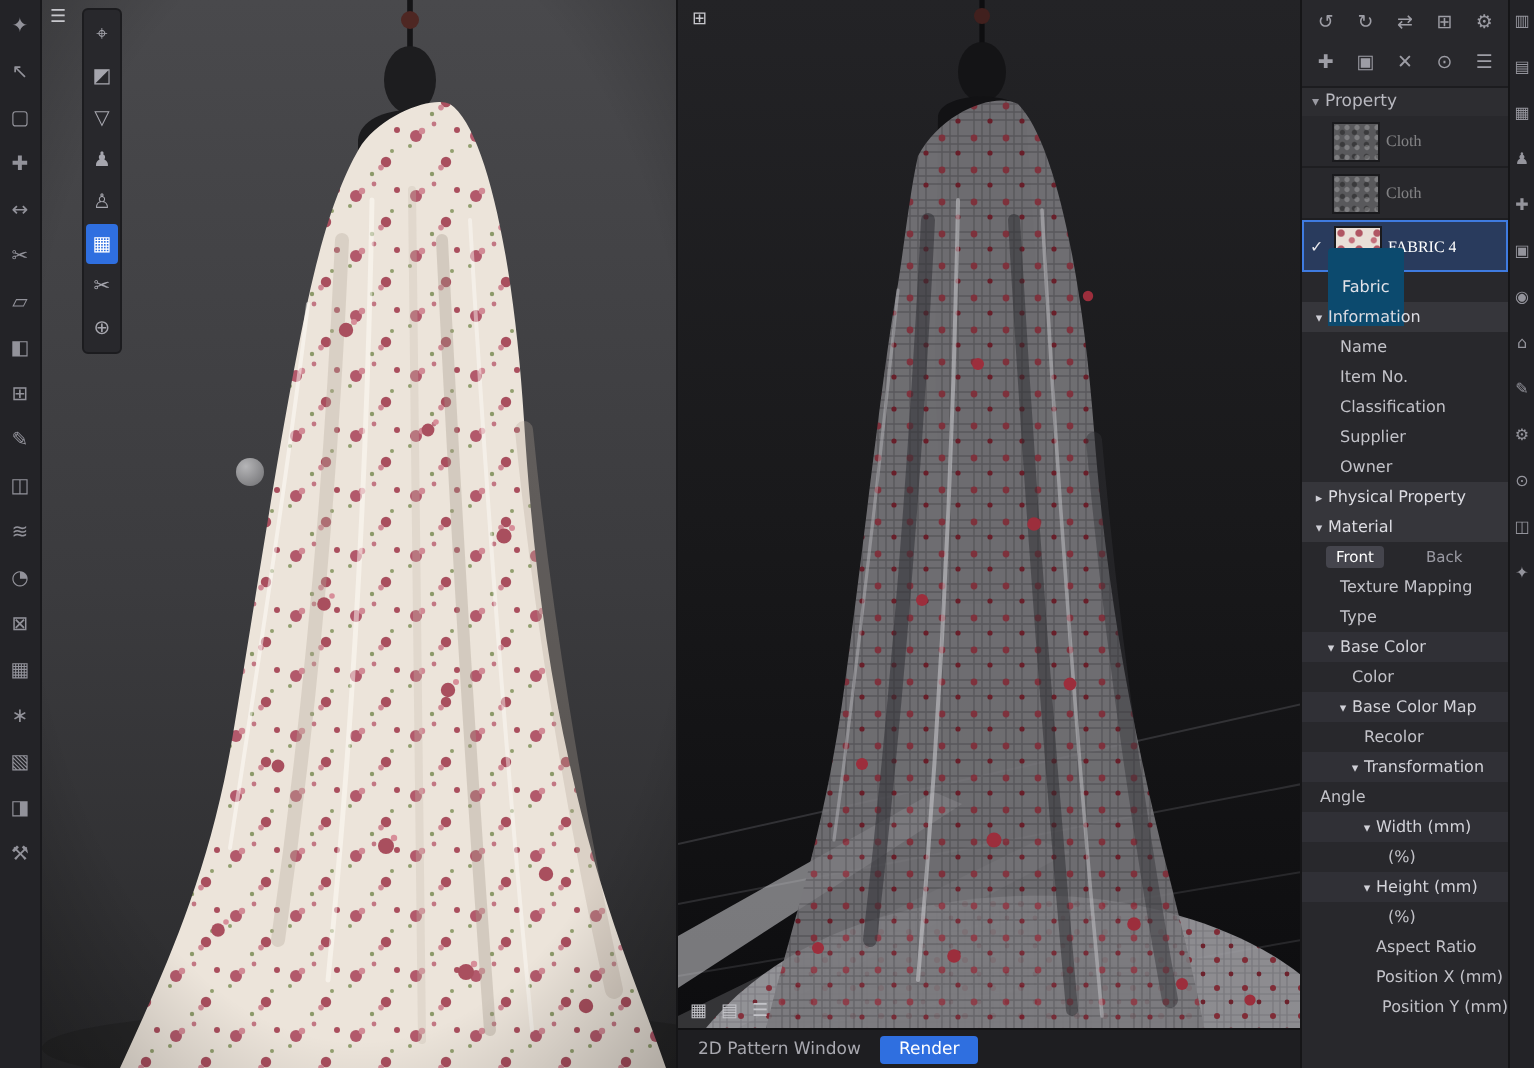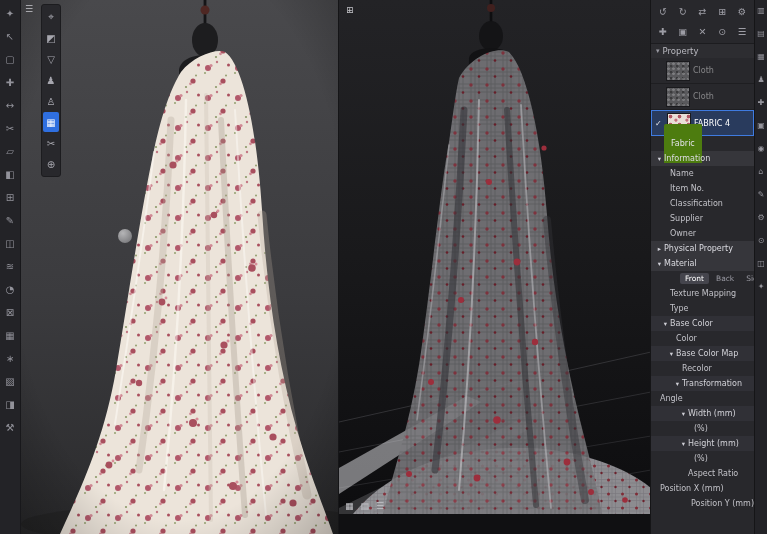--- a/index.html
+++ b/index.html
@@ -27,36 +27,36 @@
   .view-tabs{position:absolute;left:0;bottom:0;width:100%;height:20px;background:#1e1e21;border-top:1px solid #121214;display:flex;align-items:center;gap:10px;padding:0 10px;z-index:3;}
   .view-tab{font-size:8.5px;color:#a9a9b0;white-space:nowrap;}
   .view-tab.active{background:#2f6fe0;color:#fff;padding:2px 9px;border-radius:2px;}
 
   
   .right-panel{position:absolute;left:650px;top:0;width:104px;height:534px;background:#28282c;border-left:1px solid #151517;overflow:hidden;}
   .panel-toolbar{display:grid;grid-template-columns:repeat(5,1fr);padding:3px 2px;row-gap:3px;}
   .panel-toolbar .icon-btn{height:17px;display:flex;align-items:center;justify-content:center;font-size:9.5px;color:#9d9da5;}
   .ob-header{height:15px;display:flex;align-items:center;gap:3px;padding-left:5px;font-size:8.5px;color:#b9b9c0;background:#2d2d31;border-top:1px solid #1c1c1f;}
   .ob-arrow{font-size:7px;color:#9a9aa2;}
-  .layer-row{height:26px;display:flex;align-items:center;gap:3px;padding:0 3px;border-bottom:1px solid rgba(0,0,0,.25);}
+  .layer-row{height:26px;display:flex;align-items:center;gap:3px;padding:0 3px;border-bottom:1px solid rgba(0,0,0,.25);font-family:Liberation Serif, serif;}
   .layer-row.selected{background:rgba(47,111,224,.28);border:1px solid #3f7be0;}
   .layer-check{width:9px;font-size:8px;color:#e8e8ec;flex:none;}
   .thumb{width:24px;height:20px;border:1px solid #1a1a1d;flex:none;}
   .thumb-dark{background-color:#59595c;background-image:radial-gradient(circle at 30% 35%,rgba(255,255,255,.22) 1px,transparent 1.6px),radial-gradient(circle at 70% 70%,rgba(0,0,0,.35) 1px,transparent 1.6px);background-size:5px 5px,6px 6px;}
   .thumb-pink{background-color:#e9dfd7;background-image:radial-gradient(circle at 28% 32%,#b05663 1.5px,transparent 2.2px),radial-gradient(circle at 72% 68%,#c4707c 1.2px,transparent 1.9px);background-size:9px 8px,11px 9px;}
   .layer-name{font-size:8px;color:rgba(255,255,255,.42);white-space:nowrap;overflow:hidden;}
   .layer-row.selected .layer-name{color:#fff;}
   .prop-header{height:16px;display:flex;align-items:center;padding-left:24px;font-size:8.5px;color:#c6c6cc;background:#2d2d31;border-top:1px solid #1c1c1f;border-bottom:1px solid #1c1c1f;white-space:nowrap;overflow:hidden;}
   .prop-row{height:15px;display:flex;align-items:center;font-size:8px;color:#c2c2c8;}
   .prop-row.header{background:#36363b;color:#dcdce2;}
   .prop-row.subheader{background:#303036;color:#d2d2d8;}
-  .prop-row.tab .prop-label{background:#4d7c0f;padding:15px 7px;border-radius:2px 2px 0 0;color:#e2e2e8;}
+  .prop-row.tab .prop-label{background:#0c4a6e;padding:15px 7px;border-radius:2px 2px 0 0;color:#e2e2e8;}
   .prop-arrow{width:9px;font-size:6.5px;color:#cfcfd6;text-align:center;flex:none;}
   .prop-label{white-space:nowrap;}
-  .tabs-row{gap:2px;padding-left:29px;}
+  .tabs-row{gap:16px;padding-left:12px;}
   .side-tab{font-size:7.5px;color:#9b9ba4;padding:1px 5px;border-radius:2px;}
   .side-tab.active{background:#45454d;color:#fff;}
 
   
   .edge-strip{position:absolute;left:754px;top:0;width:13px;height:534px;background:#232327;border-left:1px solid #151517;display:flex;flex-direction:column;align-items:center;padding-top:4px;gap:11px;z-index:4;}
   .edge-strip .icon-btn{font-size:8px;color:#94949c;height:12px;display:flex;align-items:center;}
 </style>
 </head>
 <body>
 
@@ -232,20 +232,24 @@
             <circle cx="286" cy="500" r="2.8"></circle>
         </g>
       </g>
     </svg>
     <div class="render-corner-icon">⊞</div>
     <div class="render-bottom-icons" id="renderBottomIcons">
         <div class="icon-btn">▦</div>
         <div class="icon-btn">▤</div>
         <div class="icon-btn">☰</div>
       </div>
+    <div class="view-tabs" id="viewTabs">
+        <div class="view-tab">2D Pattern Window</div>
+        <div class="view-tab active">Render</div>
+      </div>
   </div>
 
   <div class="right-panel">
     <div class="panel-toolbar" id="panelToolbar">
         <div class="icon-btn">↺</div>
         <div class="icon-btn">↻</div>
         <div class="icon-btn">⇄</div>
         <div class="icon-btn">⊞</div>
         <div class="icon-btn">⚙</div>
         <div class="icon-btn">✚</div>
@@ -362,21 +366,21 @@
           <span class="prop-label">Height (mm)</span>
         </div>
         <div class="prop-row" style="padding-left: 34px;">
           <span class="prop-arrow"></span>
           <span class="prop-label">(%)</span>
         </div>
         <div class="prop-row" style="padding-left: 28px;">
           <span class="prop-arrow"></span>
           <span class="prop-label">Aspect Ratio</span>
         </div>
-        <div class="prop-row" style="">
+        <div class="prop-row" style="padding-left: 28px;">
           <span class="prop-arrow"></span>
           <span class="prop-label">Position X (mm)</span>
         </div>
         <div class="prop-row" style="padding-left: 28px; justify-content: flex-end;">
           <span class="prop-arrow"></span>
           <span class="prop-label">Position Y (mm)</span>
         </div>
       </div>
   </div>
 

